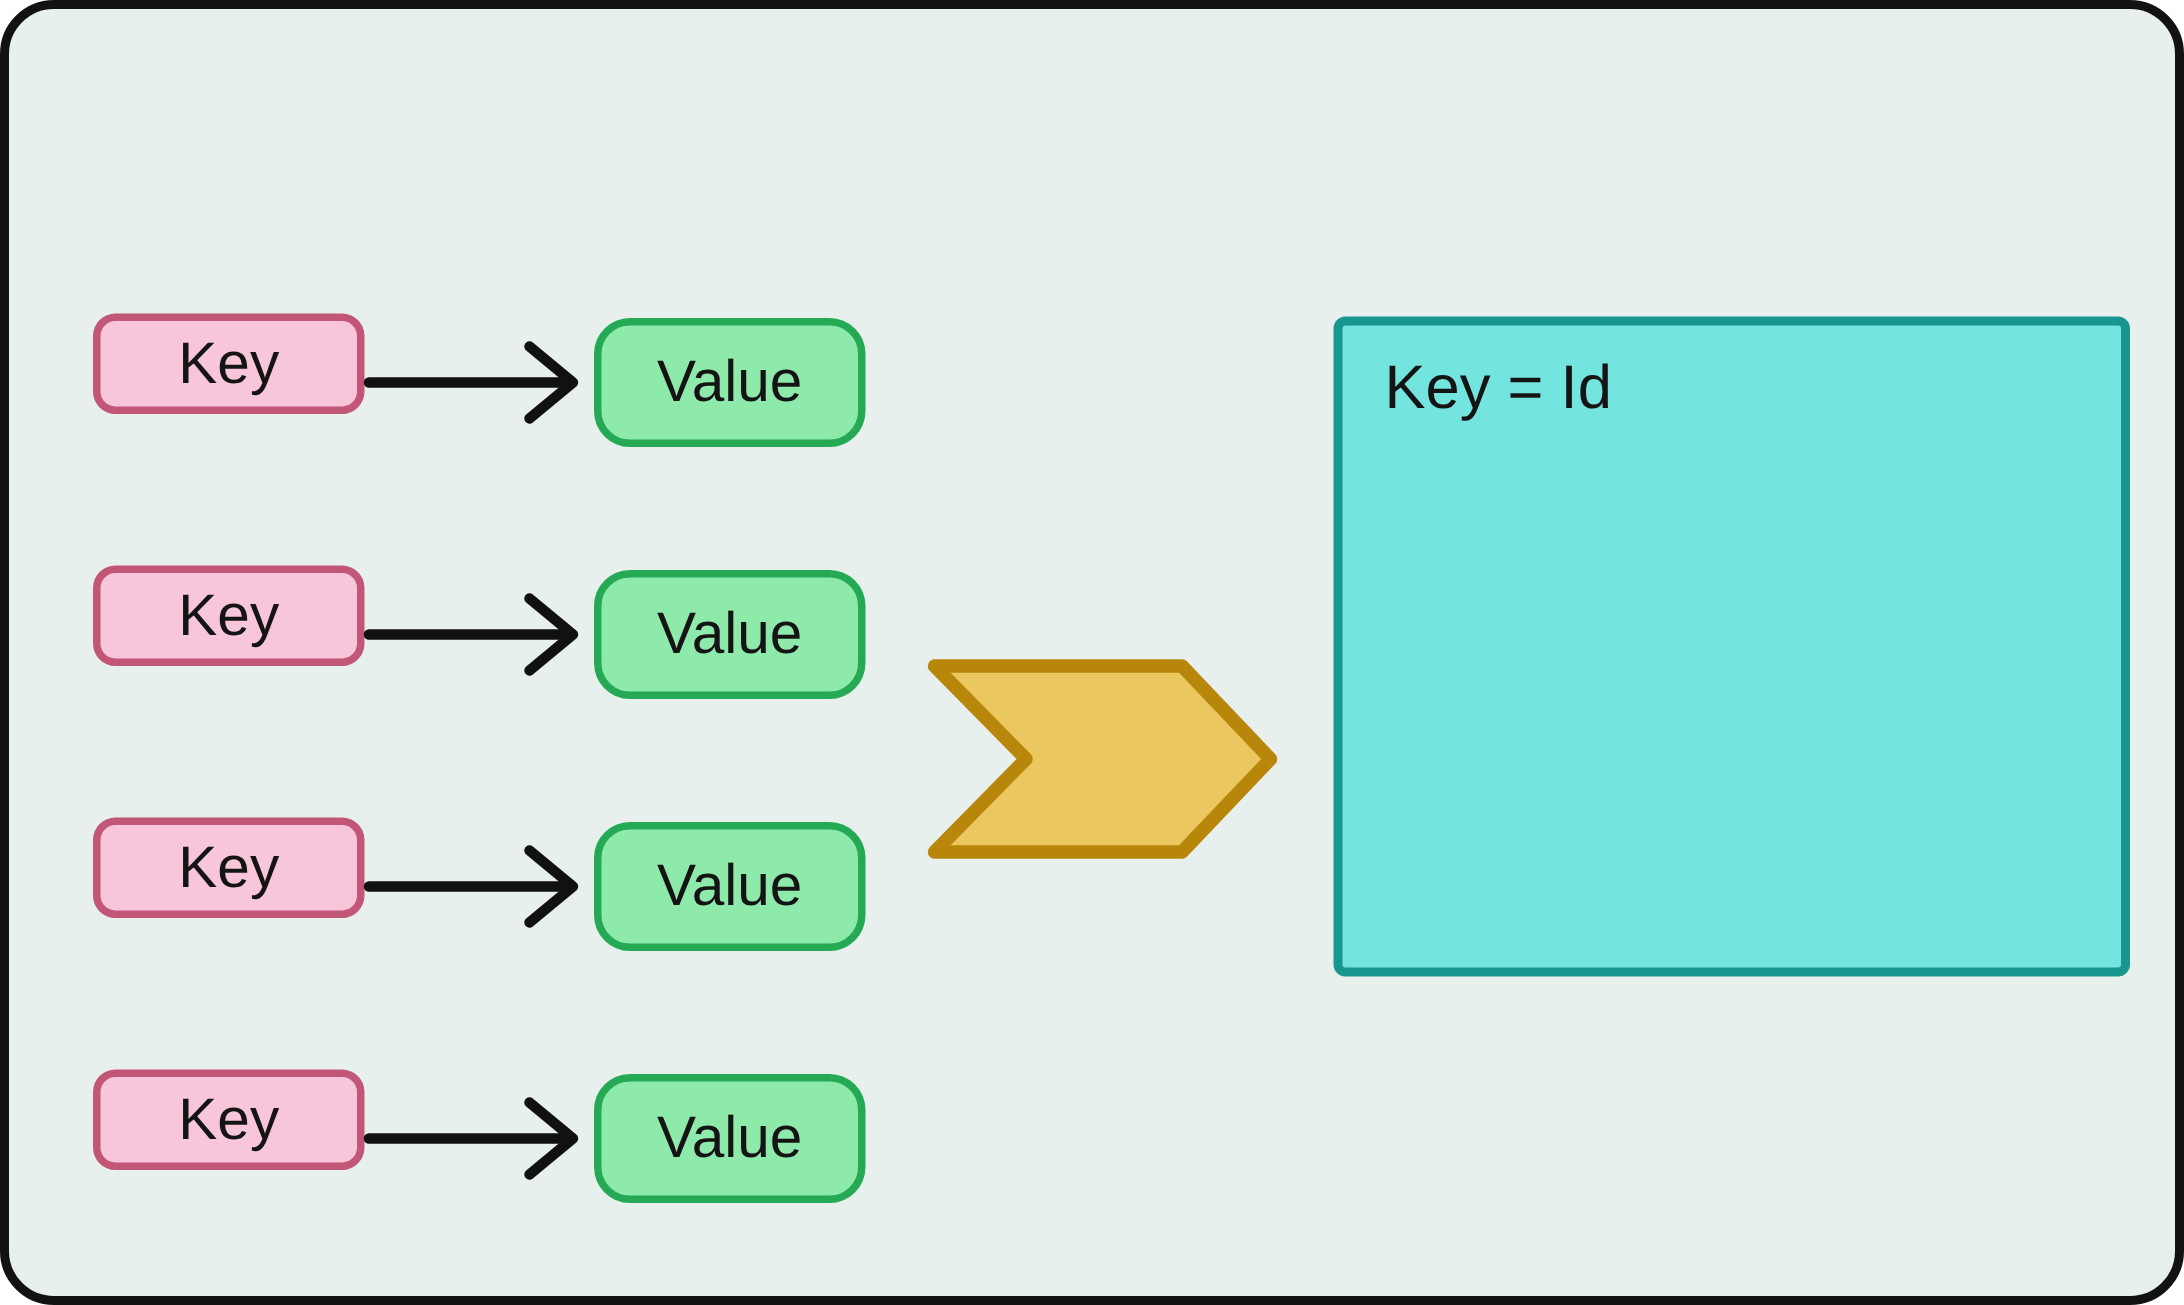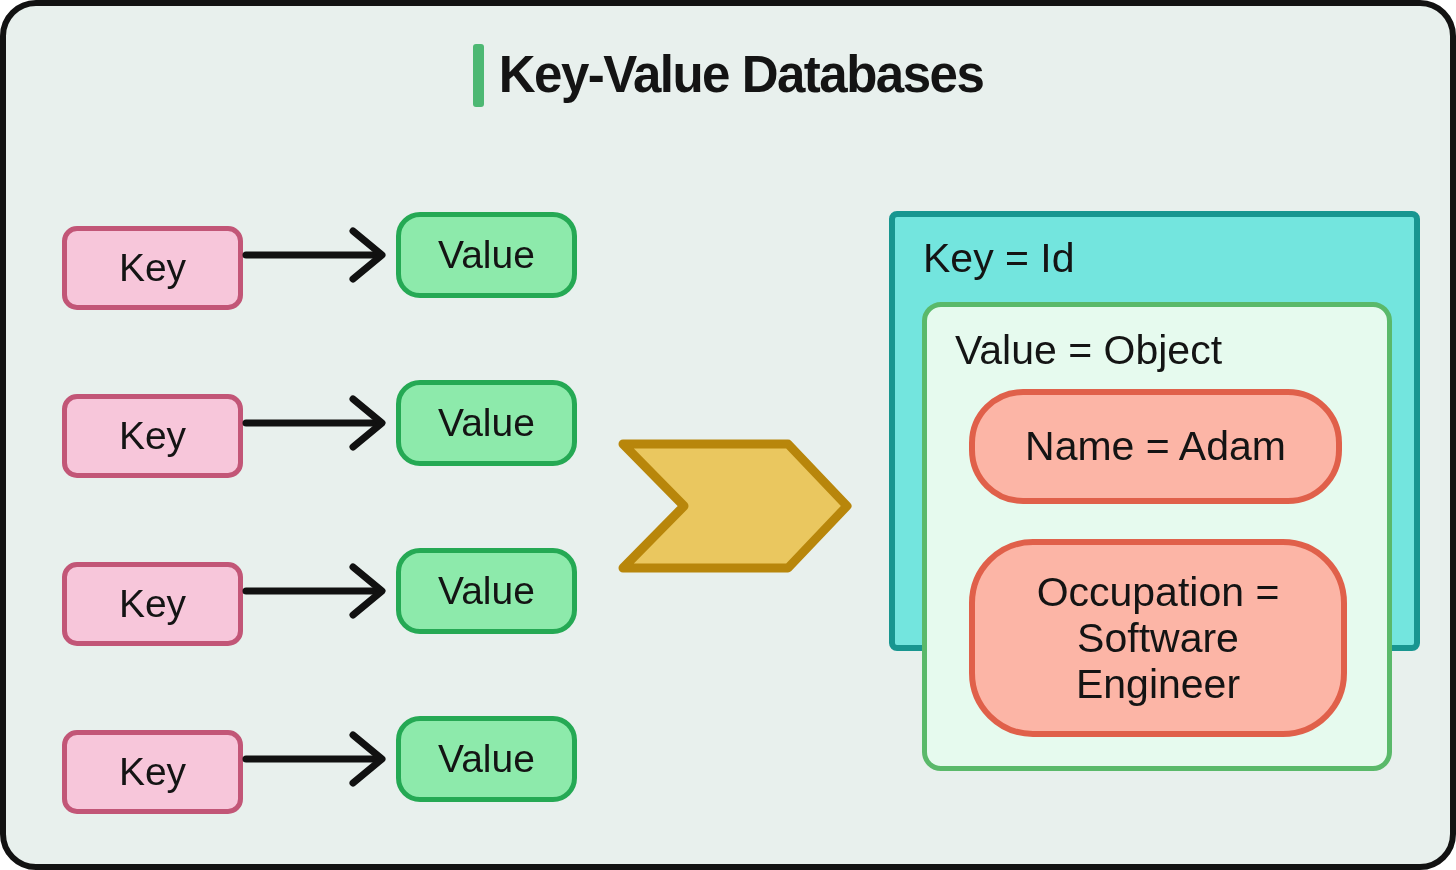--- a/index.html
+++ b/index.html
@@ -51,31 +51,30 @@
     height: 92px;
   }
   .kv-row.r0 { top: 203px; }
   .kv-row.r1 { top: 371px; }
   .kv-row.r2 { top: 539px; }
   .kv-row.r3 { top: 707px; }
   .key-box {
     position: absolute;
     left: 0; top: 0;
     width: 181px;
-    height: 84px;
+    height: 67px;
     box-sizing: border-box;
     background: var(--key_fill, #f7c6da);
     border: 5px solid var(--key_border, #c25677);
     border-radius: 15px;
     display: flex;
     align-items: center;
     justify-content: center;
     font-size: 39px;
     font-weight: 500;
-    margin-top: 17px;
   }
   .value-box {
     position: absolute;
     left: 334px; top: 3px;
     width: 181px;
     height: 86px;
     box-sizing: border-box;
     background: var(--value_fill, #8deaab);
     border: 5px solid var(--value_border, #25a954);
     border-radius: 24px;
@@ -156,24 +155,20 @@
     height: 198px;
     border-radius: 64px;
     padding: 0 28px;
   }
 </style>
 </head>
 <body>
 
 <div class="canvas">
 
-  <div class="title-wrap">
-    <div class="title-bar"></div>
-    <div class="title-text">Key-Value Databases</div>
-  </div>
 
   <div class="kv-row r0">
     <div class="key-box">Key</div>
     <svg class="row-arrow" viewBox="0 0 150 60">
       <line x1="4" y1="30" x2="138" y2="30" stroke="#111" stroke-width="7" stroke-linecap="round"></line>
       <polyline points="111,6 140,30 111,54" fill="none" stroke="#111" stroke-width="7" stroke-linecap="round" stroke-linejoin="round"></polyline>
     </svg>
     <div class="value-box">Value</div>
   </div>
 
@@ -203,20 +198,15 @@
     </svg>
     <div class="value-box">Value</div>
   </div>
 
   <svg class="chevron" viewBox="0 0 242 144">
     <polygon points="9,10 174,10 233,72 174,134 9,134 70,72" fill="#eac75f" stroke="#b8860b" stroke-width="9" stroke-linejoin="round"></polygon>
   </svg>
 
   <div class="result-box">
     <div class="result-key-label">Key = Id</div>
-    <div class="object-box">
-      <div class="object-label">Value = Object</div>
-      <div class="field field-name">Name = Adam</div>
-      <div class="field field-occupation">Occupation = Software Engineer</div>
-    </div>
   </div>
 
 </div>
 
 </body></html>

